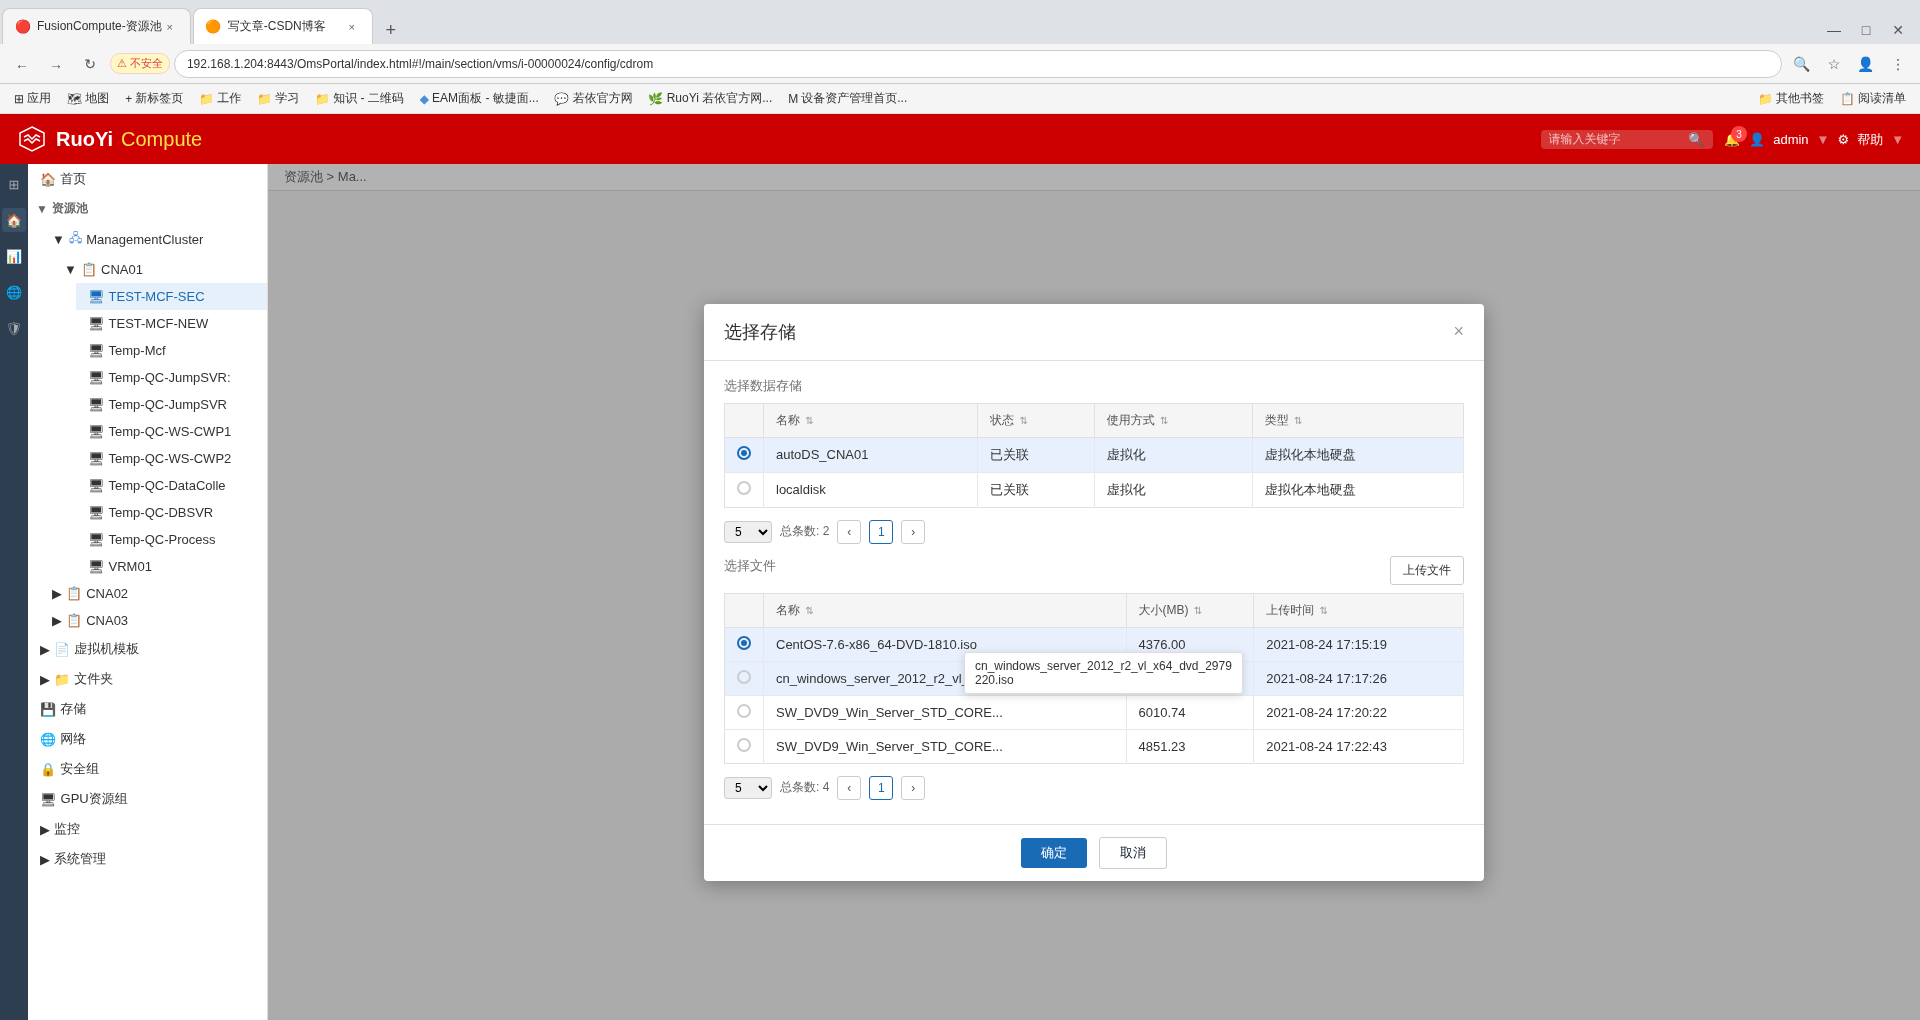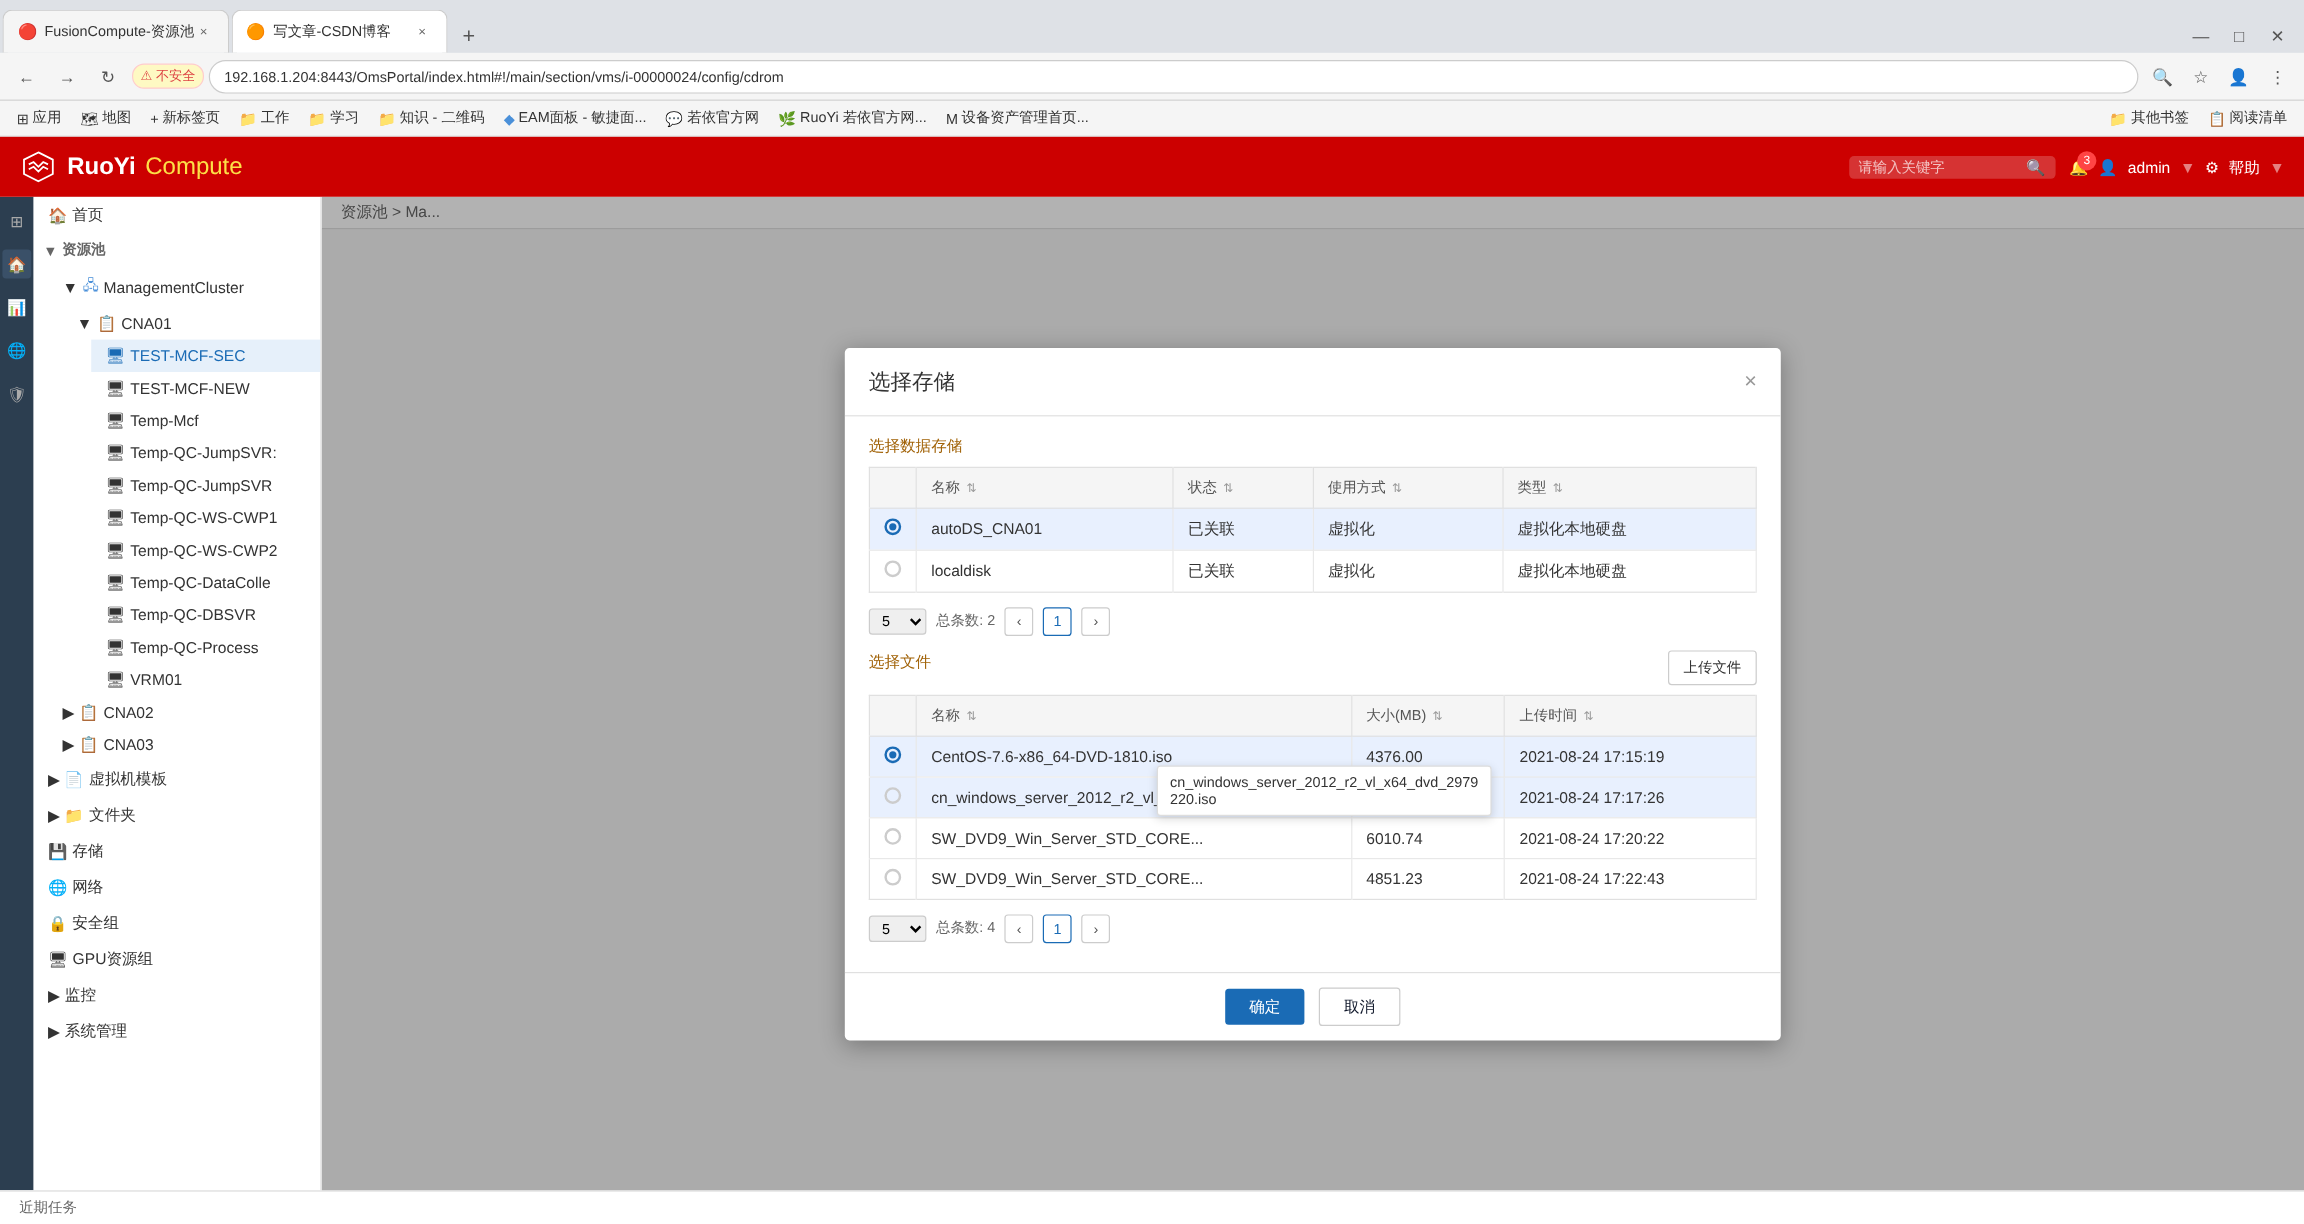--- a/index.html
+++ b/index.html
@@ -62,21 +62,21 @@
 
     
     .modal-overlay { position: absolute; top: 0; left: 0; right: 0; bottom: 0; background: rgba(0,0,0,0.3); z-index: 10; display: flex; align-items: center; justify-content: center; }
     .modal { background: #fff; border-radius: 4px; box-shadow: 0 4px 20px rgba(0,0,0,0.3); width: 780px; padding: 0; overflow: hidden; }
     .modal-header { display: flex; align-items: center; justify-content: space-between; padding: 16px 20px; border-bottom: 1px solid #e0e0e0; }
     .modal-title { font-size: 18px; font-weight: 500; color: #333; }
     .modal-close { cursor: pointer; color: #999; font-size: 18px; }
     .modal-body { padding: 16px 20px; }
     .modal-footer { padding: 12px 20px; border-top: 1px solid #e0e0e0; display: flex; align-items: center; justify-content: center; gap: 12px; }
 
-    .section-label { font-size: 13px; color: #a16207; margin-bottom: 8px; }
+    .section-label { font-size: 13px; color: #737373; margin-bottom: 8px; }
 
     
     .data-table { width: 100%; border-collapse: collapse; border: 1px solid #e0e0e0; margin-bottom: 12px; }
     .data-table th { background: #f5f5f5; padding: 8px 12px; text-align: left; font-size: 12px; color: #555; font-weight: normal; border-bottom: 1px solid #e0e0e0; border-right: 1px solid #e0e0e0; }
     .data-table td { padding: 8px 12px; font-size: 13px; color: #333; border-bottom: 1px solid #e8e8e8; border-right: 1px solid #e8e8e8; }
     .data-table tr:last-child td { border-bottom: none; }
     .data-table tr.selected td { background: #e8f0fe; }
 
     .radio-cell { width: 36px; text-align: center; }
     .radio-btn { width: 14px; height: 14px; border-radius: 50%; border: 2px solid #ccc; display: inline-block; cursor: pointer; position: relative; }
@@ -474,16 +474,13 @@
 
           <div class="modal-footer">
             <button class="btn-primary">确定</button>
             <button class="btn-default">取消</button>
           </div>
         </div>
       </div>
     </div>
   </div>
 
-  <div class="bottom-bar">
-    <span>近期任务</span>
-  </div>
 </div>
 
 </body></html>

